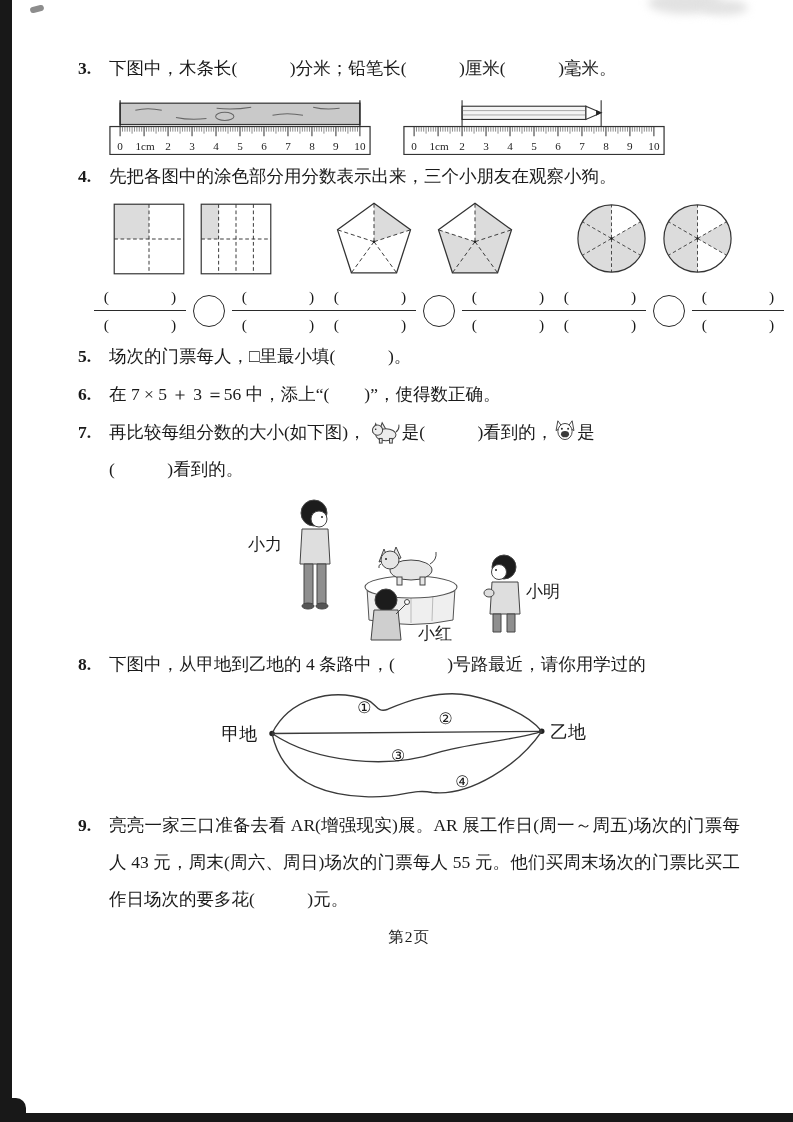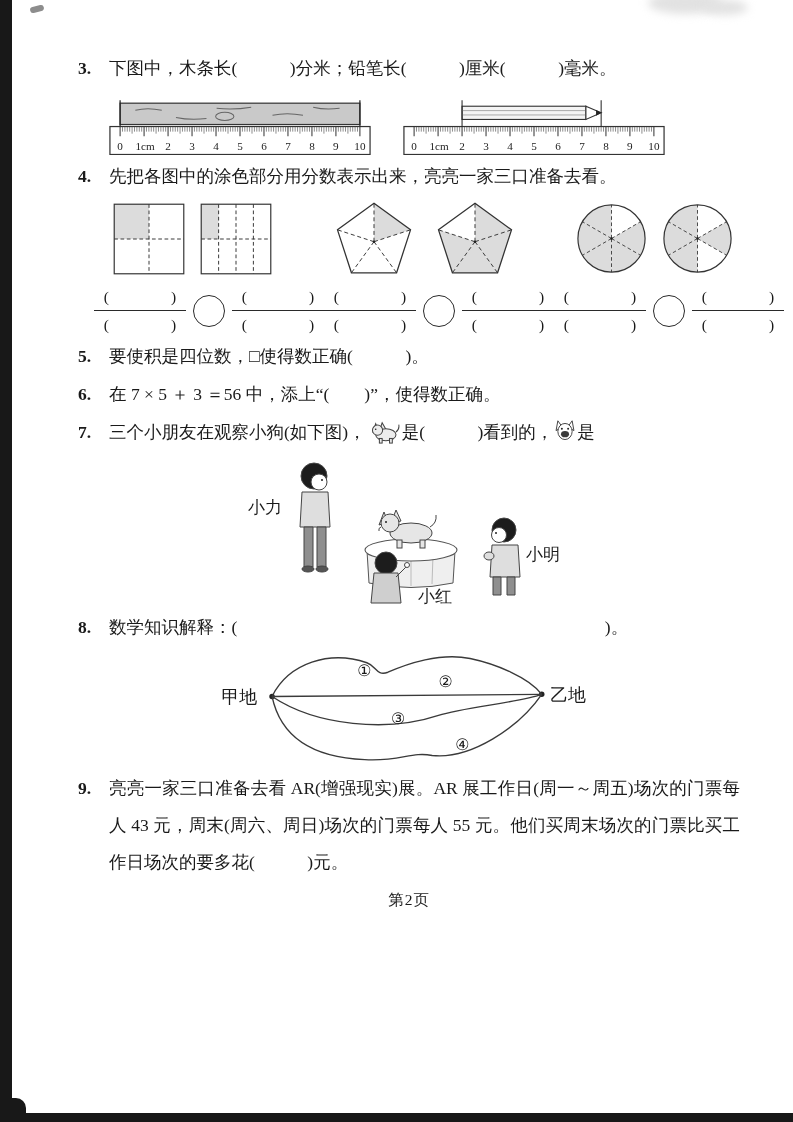--- a/index.html
+++ b/index.html
@@ -293,21 +293,21 @@
         <line x1="60.2" y1="22.6" x2="182.08" y2="22.6" stroke="#999" stroke-width="0.8"></line>
         <path d="M182.08,14 L197.08,20.5 L182.08,27 Z" fill="#fff" stroke="#333" stroke-width="1.1"></path>
         <path d="M192.08,17.6 L197.08,20.5 L192.08,23.4 Z" fill="#222"></path>
         <line x1="60.2" y1="8" x2="60.2" y2="34" stroke="#222" stroke-width="1"></line>
         <line x1="197.08" y1="8" x2="197.08" y2="34" stroke="#222" stroke-width="1"></line>
       </svg>
   </div>
 
   <div class="question">
     <span class="qnum">4.</span>
-    <div class="qbody">先把各图中的涂色部分用分数表示出来，亮亮一家三口准备去看。</div>
+    <div class="qbody">先把各图中的涂色部分用分数表示出来，三个小朋友在观察小狗。</div>
   </div>
 
   <div class="fig-shapes">
     <div class="pair">
       <svg id="sq1" viewBox="0 0 100 100" width="74" height="74">
           <rect x="3" y="3" width="47" height="47" fill="#dcdcdc"></rect>
           <line x1="50" y1="3" x2="50" y2="97" stroke="#333" stroke-width="1.3" stroke-dasharray="5 3.5"></line>
           <line x1="3" y1="50" x2="97" y2="50" stroke="#333" stroke-width="1.3" stroke-dasharray="5 3.5"></line>
           <rect x="3" y="3" width="94" height="94" fill="none" stroke="#333" stroke-width="1.6"></rect>
         </svg>
@@ -410,55 +410,56 @@
       <div class="fraction">
         <span class="fr-top">(　　　　)</span>
         <span class="fr-bot">(　　　　)</span>
       </div>
     </div>
   </div>
 
   <div class="question">
     <span class="qnum">5.</span>
     <div class="qbody">
-      <div>要使积是四位数，□使得数正确(　　　)。</div>
+      <div>场次的门票每人，□里最小填(　　　)。</div>
     </div>
   </div>
 
   <div class="question">
     <span class="qnum">6.</span>
     <div class="qbody">
       <div>在 7 × 5 ＋ 3 ＝56 中，添上“(　　)”，使得数正确。</div>
     </div>
   </div>
 
   <div class="question">
     <span class="qnum">7.</span>
     <div class="qbody">
-      <span>三个小朋友在观察小狗(如下图)，</span><svg class="inline-dog" viewBox="0 0 34 26" width="32" height="24">
+      <span>再比较每组分数的大小(如下图)，</span><svg class="inline-dog" viewBox="0 0 34 26" width="32" height="24">
           <g stroke="#444" stroke-width="1.1" fill="#ededed">
             <path d="M8,4 L5,13 L11,11 Z"></path>
             <path d="M15,3 L12,12 L19,10 Z"></path>
             <ellipse cx="19" cy="16" rx="11" ry="6.5"></ellipse>
             <circle cx="10" cy="11" r="5.5"></circle>
             <path d="M30,13 q4,-3 3,-8" fill="none"></path>
             <rect x="12" y="20" width="3" height="5"></rect>
             <rect x="23" y="20" width="3" height="5"></rect>
           </g>
           <circle cx="8" cy="10" r="0.9" fill="#222"></circle>
         </svg><span>是(　　　)看到的，</span><svg class="inline-dog" viewBox="0 0 22 28" width="20" height="25">
           <g stroke="#444" stroke-width="1.1" fill="#fff">
             <path d="M3,2 L1,13 L8,9 Z"></path>
             <path d="M19,2 L21,13 L14,9 Z"></path>
             <ellipse cx="11" cy="14" rx="8" ry="9"></ellipse>
           </g>
           <ellipse cx="11" cy="17" rx="4.5" ry="3.5" fill="#3a3a3a"></ellipse>
           <circle cx="7.5" cy="11" r="1.1" fill="#222"></circle>
           <circle cx="14.5" cy="11" r="1.1" fill="#222"></circle>
         </svg><span>是</span>
+      <div>(　　　)看到的。</div>
     </div>
   </div>
 
   <div class="scene-wrap">
     <svg viewBox="0 0 340 150" width="340" height="150">
       <text x="14" y="58" class="scene-label">小力</text>
       <g stroke="#444" stroke-width="1">
         <circle cx="80" cy="21" r="13" fill="#1c1c1c"></circle>
         <circle cx="85" cy="27" r="8" fill="#fff"></circle>
         <circle cx="88" cy="25" r="1" fill="#222" stroke="none"></circle>
@@ -502,21 +503,21 @@
         <path d="M259,122 L267,122 L267,140 L259,140 Z" fill="#8f8f8f"></path>
         <path d="M273,122 L281,122 L281,140 L273,140 Z" fill="#8f8f8f"></path>
       </g>
       <text x="292" y="105" class="scene-label">小明</text>
     </svg>
   </div>
 
   <div class="question">
     <span class="qnum">8.</span>
     <div class="qbody">
-      <div>数学知识解释：(　　　　　　　　　　　　　　　　　　　　　)。</div>
+      <div>下图中，从甲地到乙地的 4 条路中，(　　　)号路最近，请你用学过的</div>
     </div>
   </div>
 
   <div class="roads-wrap">
     <svg viewBox="0 0 360 112" width="380" height="118">
       <text x="2" y="52" class="place">甲地</text>
       <circle cx="50" cy="46" r="2.6" fill="#222"></circle>
       <circle cx="306" cy="44" r="2.6" fill="#222"></circle>
       <path class="road" d="M50,46 C 66,14 105,2 140,14 C 149,17 149,27 160,23 C 178,15 210,4 238,10 C 262,15 294,28 306,44"></path>
       <line class="road" x1="50" y1="46" x2="306" y2="44"></line>

